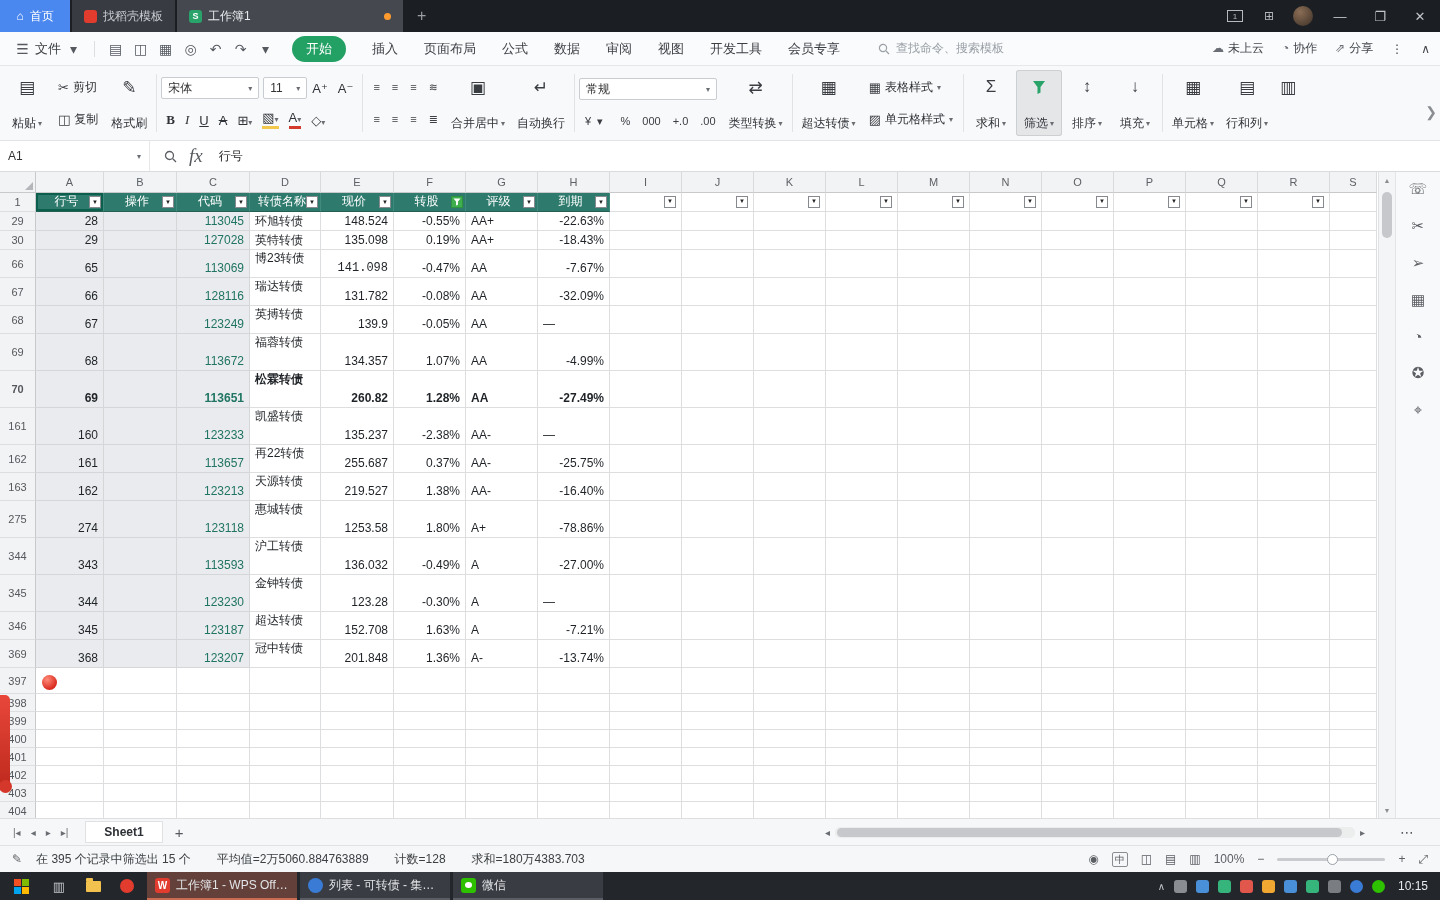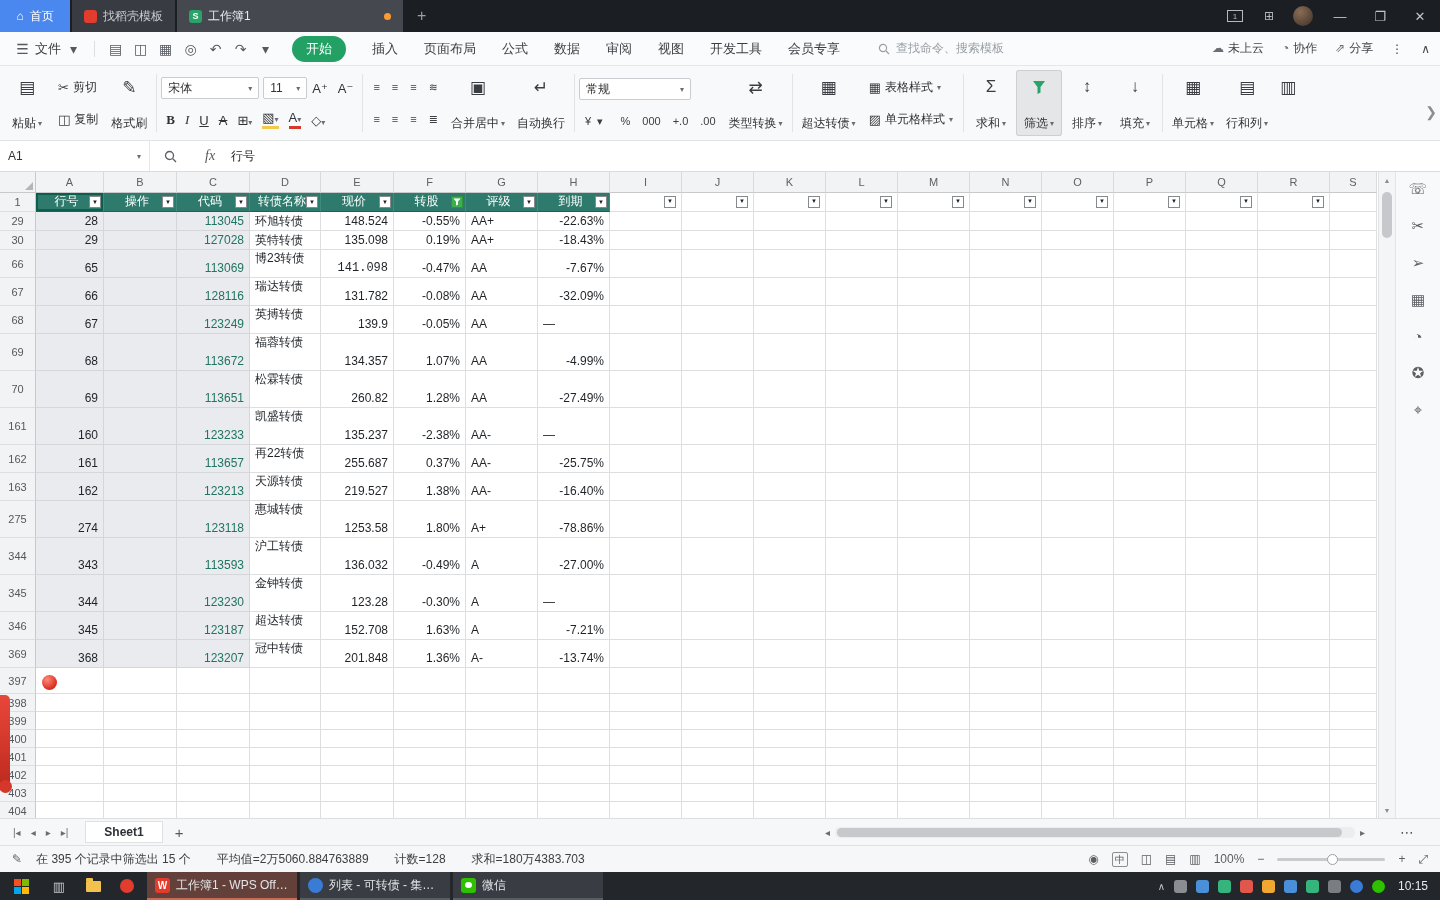--- a/index.html
+++ b/index.html
@@ -54,33 +54,33 @@
   .combo{background:#fff;border:1px solid #c9ccd0;border-radius:2px;height:22px;display:flex;
     align-items:center;justify-content:space-between;padding:0 6px;font-size:12px;color:#333}
   .fname{width:98px}.fsize{width:44px;margin-left:4px}
   .fmtic{font-size:13px;color:#2f3236;margin:0 5px;white-space:nowrap}
   .fmtic.b{font-weight:bold;font-family:"Liberation Serif",serif}
   .fmtic.i{font-style:italic;font-family:"Liberation Serif",serif}
   .fmtic.u{text-decoration:underline}
   .fontc{border-bottom:3px solid #d33a2c;line-height:12px}
   .fillc{border-bottom:3px solid #f2c94c;line-height:12px}
   .alic{font-size:11px;color:#3d4045;margin:0 6px}
-  .numfmt{width:112px}
+  .numfmt{width:138px}
   .nums span{font-size:11px;color:#3a3d42;margin:0 6px;white-space:nowrap}
   .funnel-svg{display:block}
   .clipbtn{min-width:24px;overflow:hidden;margin-right:-4px}
   .ribbon-expand{position:absolute;right:3px;top:104px;color:#8a8d91;font-size:14px}
 
   
   .formulabar{position:absolute;top:141px;left:0;width:1440px;height:31px;background:#fff;
     border-bottom:1px solid #d9dbdd;display:flex;align-items:center}
   .namebox{width:150px;height:100%;display:flex;align-items:center;justify-content:space-between;
     padding:0 8px;font-size:12px;color:#333;border-right:1px solid #e6e7e9}
   .fbar-ic{margin-left:14px;color:#5b5e63;display:flex;align-items:center}
-  .fx{font-family:"Liberation Serif","DejaVu Serif",serif;font-style:italic;font-size:14px;color:#55585d;margin-left:28px}
+  .fx{font-family:"Liberation Serif","DejaVu Serif",serif;font-style:italic;font-size:19px;color:#55585d;margin-left:12px}
   .fcontent{margin-left:16px;font-size:12px;color:#222}
 
   
   #grid{position:absolute;top:172px;left:0;width:1378px;height:646px;overflow:hidden;background:#fff}
   .g-colhead-row{display:flex;height:21px}
   .g-corner{width:36px;flex:none;background:#f2f3f4;border-right:1px solid #c7c9cb;border-bottom:1px solid #c7c9cb;position:relative}
   .g-corner:after{content:"";position:absolute;right:2px;bottom:2px;border-left:8px solid transparent;border-bottom:8px solid #b4b6b9}
   .g-colhead{flex:none;background:#f2f3f4;border-right:1px solid #d8dadc;border-bottom:1px solid #c7c9cb;
     display:flex;align-items:center;justify-content:center;font-size:11px;color:#5d6165}
   .g-row{display:flex}
@@ -642,21 +642,21 @@
       <div class="g-cell" style="width: 72px;"></div>
       <div class="g-cell" style="width: 72px;"></div>
       <div class="g-cell" style="width: 72px;"></div>
       <div class="g-cell" style="width: 72px;"></div>
       <div class="g-cell" style="width: 72px;"></div>
       <div class="g-cell" style="width: 72px;"></div>
       <div class="g-cell" style="width: 72px;"></div>
       <div class="g-cell" style="width: 72px;"></div>
       <div class="g-cell" style="width: 47px;"></div>
     </div>
-    <div class="g-row" style="height: 37px;">
+    <div class="g-row" style="height: 37px; font-weight: bold;">
       <div class="g-gutter">70</div>
       <div class="g-cell shade num" style="width: 68px;">69</div>
       <div class="g-cell shade" style="width: 73px;"></div>
       <div class="g-cell shade num code" style="width: 73px;">113651</div>
       <div class="g-cell top" style="width: 71px;">松霖转债</div>
       <div class="g-cell num" style="width: 73px;">260.82</div>
       <div class="g-cell num" style="width: 72px;">1.28%</div>
       <div class="g-cell" style="width: 72px;">AA</div>
       <div class="g-cell num" style="width: 72px;">-27.49%</div>
       <div class="g-cell" style="width: 72px;"></div>

